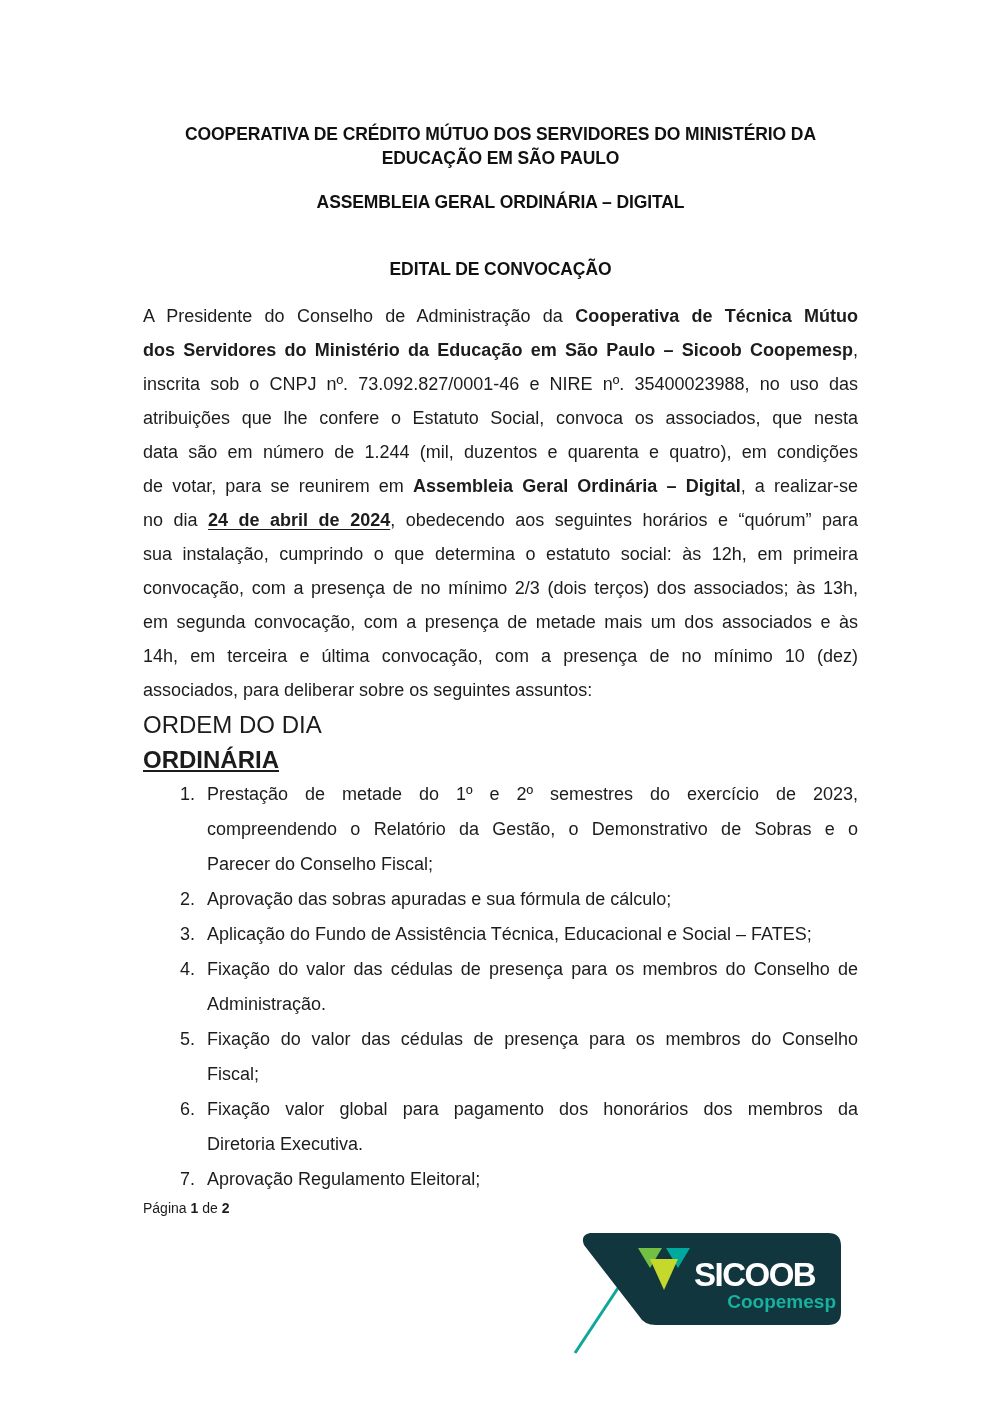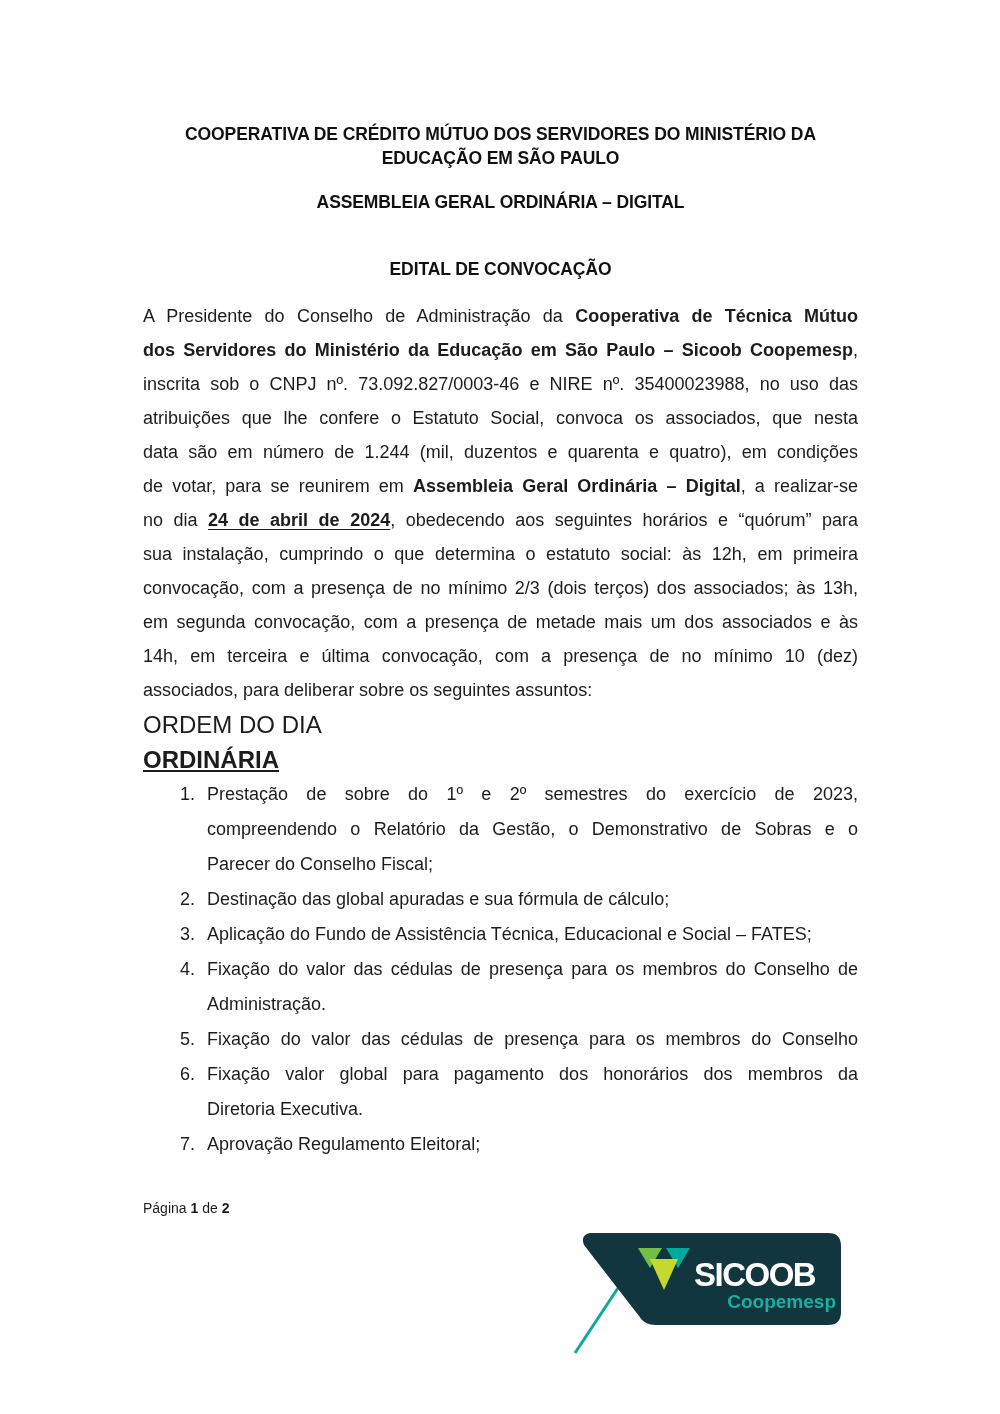--- a/index.html
+++ b/index.html
@@ -36,67 +36,68 @@
 
   <div class="content">
     <div class="h">COOPERATIVA DE CRÉDITO MÚTUO DOS SERVIDORES DO MINISTÉRIO DA</div>
     <div class="h">EDUCAÇÃO EM SÃO PAULO</div>
     <div class="h subtitle">ASSEMBLEIA GERAL ORDINÁRIA – DIGITAL</div>
     <div class="h doc-title">EDITAL DE CONVOCAÇÃO</div>
 
     <div class="para">
         <div class="tline just"><span>A Presidente do Conselho de Administração da </span><span class="b">Cooperativa de Técnica Mútuo</span></div>
         <div class="tline just"><span class="b">dos Servidores do Ministério da Educação em São Paulo – Sicoob Coopemesp</span><span>,</span></div>
-        <div class="tline just"><span>inscrita sob o CNPJ nº. 73.092.827/0003-46 e NIRE nº. 35400023988, no uso das</span></div>
+        <div class="tline just"><span>inscrita sob o CNPJ nº. 73.092.827/0001-46 e NIRE nº. 35400023988, no uso das</span></div>
         <div class="tline just"><span>atribuições que lhe confere o Estatuto Social, convoca os associados, que nesta</span></div>
         <div class="tline just"><span>data são em número de 1.244 (mil, duzentos e quarenta e quatro), em condições</span></div>
         <div class="tline just"><span>de votar, para se reunirem em </span><span class="b">Assembleia Geral Ordinária – Digital</span><span>, a realizar-se</span></div>
         <div class="tline just"><span>no dia </span><span class="b u">24 de abril de 2024</span><span>, obedecendo aos seguintes horários e “quórum” para</span></div>
         <div class="tline just"><span>sua instalação, cumprindo o que determina o estatuto social: às 12h, em primeira</span></div>
         <div class="tline just"><span>convocação, com a presença de no mínimo 2/3 (dois terços) dos associados; às 13h,</span></div>
         <div class="tline just"><span>em segunda convocação, com a presença de metade mais um dos associados e às</span></div>
         <div class="tline just"><span>14h, em terceira e última convocação, com a presença de no mínimo 10 (dez)</span></div>
         <div class="tline"><span>associados, para deliberar sobre os seguintes assuntos:</span></div>
       </div>
 
     <div class="label-line">ORDEM DO DIA</div>
     <div class="label-line bold">ORDINÁRIA</div>
 
     <div class="agenda">
         <div class="item">
           <div class="num">1.</div>
           <div class="ilines">
-            <div class="tline just"><span>Prestação de sobre do 1º e 2º semestres do exercício de 2023,</span></div>
+            <div class="tline just"><span>Prestação de metade do 1º e 2º semestres do exercício de 2023,</span></div>
             <div class="tline just"><span>compreendendo o Relatório da Gestão, o Demonstrativo de Sobras e o</span></div>
             <div class="tline"><span>Parecer do Conselho Fiscal;</span></div>
           </div>
         </div>
         <div class="item">
           <div class="num">2.</div>
           <div class="ilines">
-            <div class="tline"><span>Destinação das global apuradas e sua fórmula de cálculo;</span></div>
+            <div class="tline"><span>Aprovação das sobras apuradas e sua fórmula de cálculo;</span></div>
           </div>
         </div>
         <div class="item">
           <div class="num">3.</div>
           <div class="ilines">
             <div class="tline"><span>Aplicação do Fundo de Assistência Técnica, Educacional e Social – FATES;</span></div>
           </div>
         </div>
         <div class="item">
           <div class="num">4.</div>
           <div class="ilines">
             <div class="tline just"><span>Fixação do valor das cédulas de presença para os membros do Conselho de</span></div>
             <div class="tline"><span>Administração.</span></div>
           </div>
         </div>
         <div class="item">
           <div class="num">5.</div>
           <div class="ilines">
             <div class="tline just"><span>Fixação do valor das cédulas de presença para os membros do Conselho</span></div>
+            <div class="tline"><span>Fiscal;</span></div>
           </div>
         </div>
         <div class="item">
           <div class="num">6.</div>
           <div class="ilines">
             <div class="tline just"><span>Fixação valor global para pagamento dos honorários dos membros da</span></div>
             <div class="tline"><span>Diretoria Executiva.</span></div>
           </div>
         </div>
         <div class="item">

